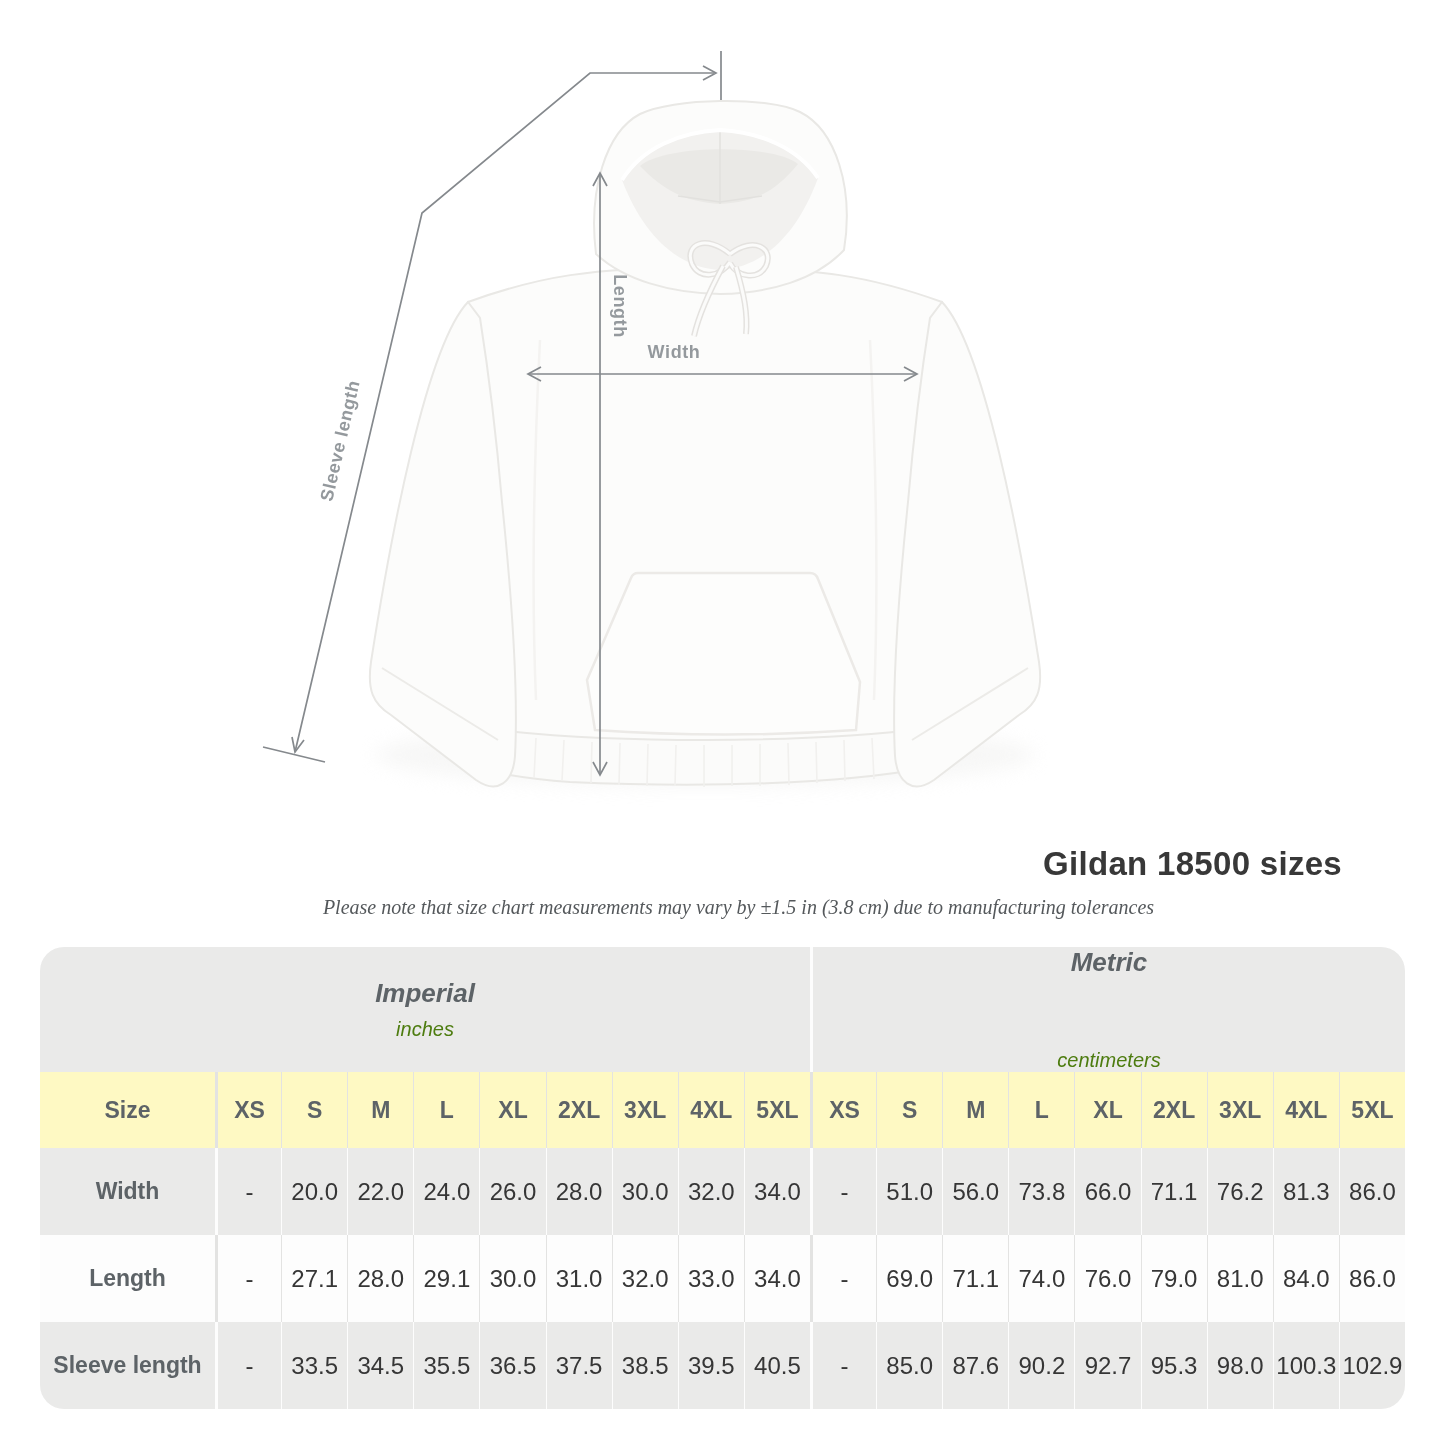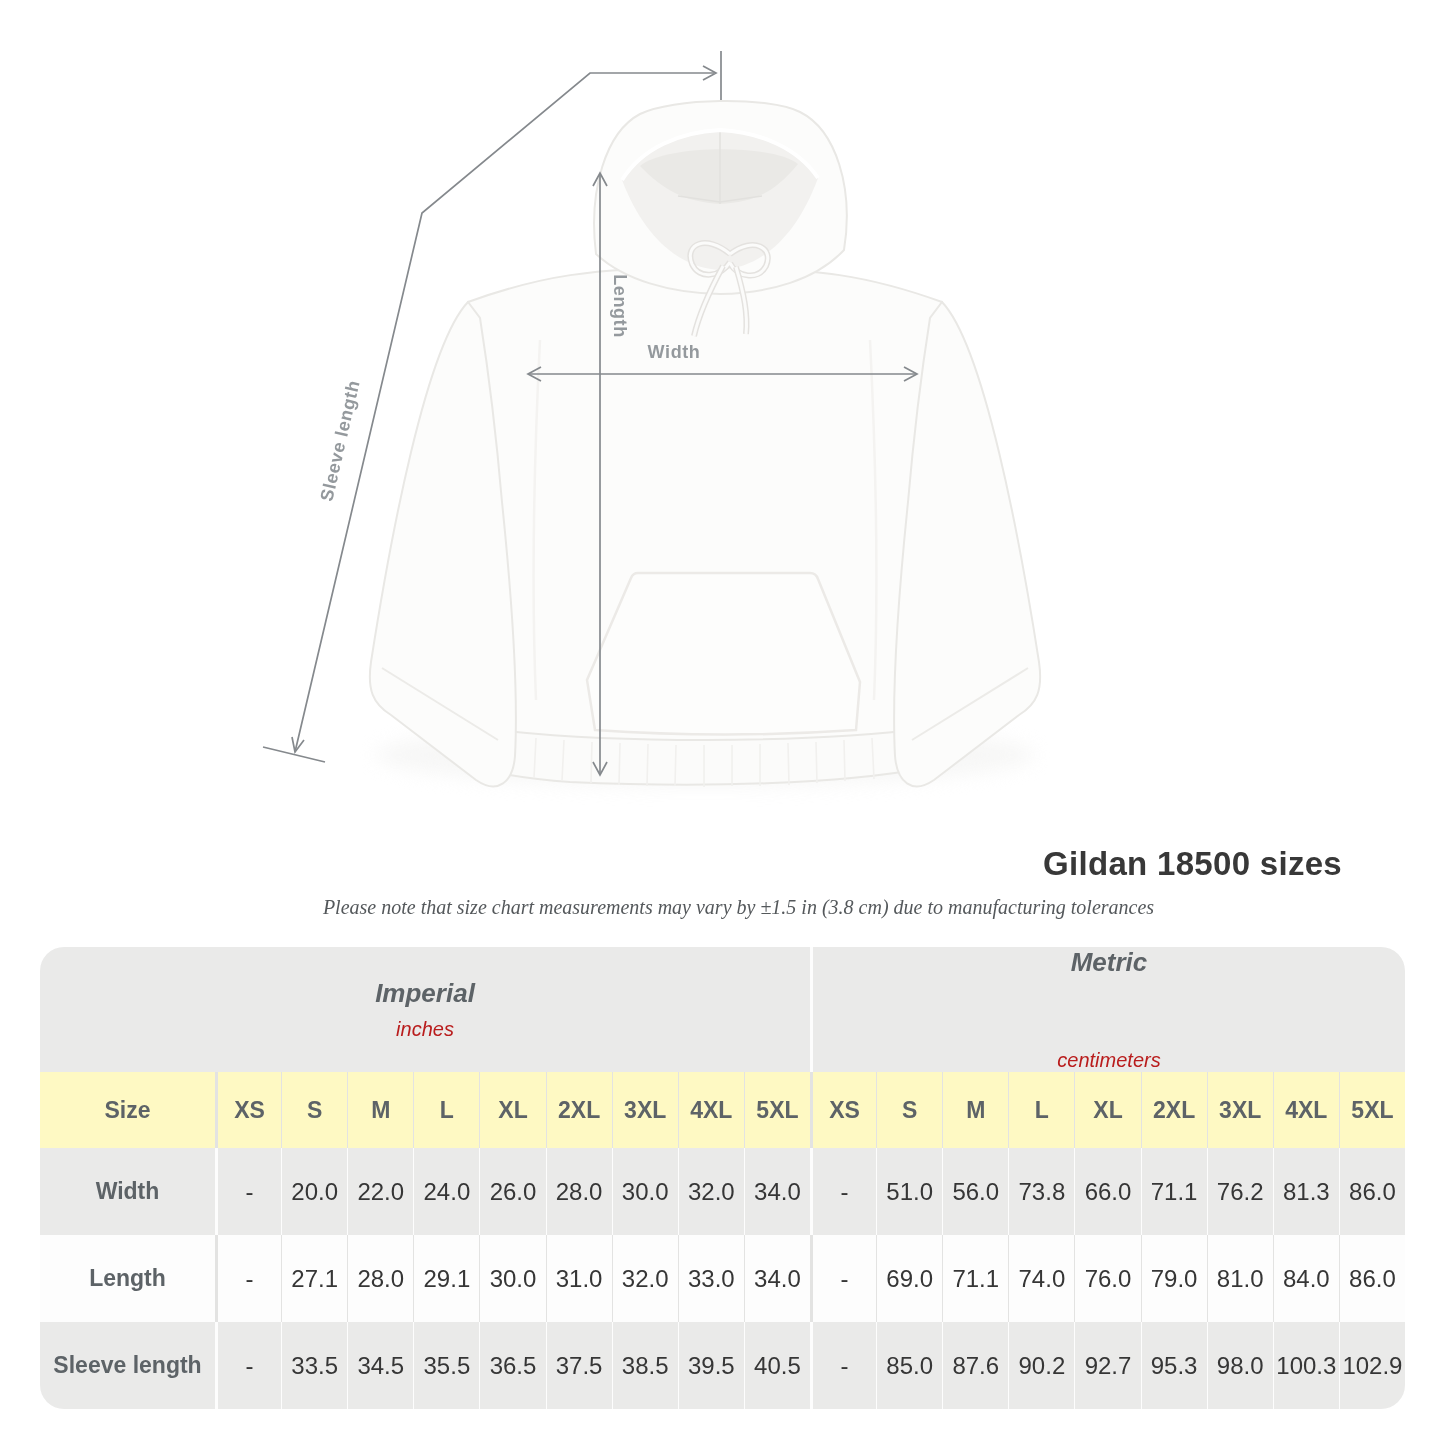--- a/index.html
+++ b/index.html
@@ -18,21 +18,21 @@
 
   
   .size-table{position:absolute;left:40px;top:947px;width:1365px;
     display:grid;grid-template-columns:175px repeat(18,1fr);
     border-radius:24px;overflow:hidden;background:#fdfdfd;}
   .sect{background:#eaeae9;height:125px;display:flex;flex-direction:column;
     align-items:center;justify-content:center;gap:9px;}
   .sect-imperial{grid-column:1/11;}
   .sect-metric{grid-column:11/20;border-left:3px solid rgba(255,255,255,.9);justify-content:space-between;}
   .sect-title{font-size:26px;font-weight:bold;font-style:italic;color:#5d6367;}
-  .sect-unit{font-size:20px;font-style:italic;color:#b91c1c;}
+  .sect-unit{font-size:20px;font-style:italic;color:#4d7c0f;}
 
   .cell{display:flex;align-items:center;justify-content:center;}
   .hc{height:76px;background:#fef9c3;font-size:23px;font-weight:bold;color:#5d6367;
     border-left:1px solid #e3e3e2;}
   .rc{height:87px;font-size:24px;color:#363636;border-left:1px solid #e3e3e2;}
   .even{background:#fdfdfd;}
   .odd{background:#eaeae9;border-left-color:rgba(255,255,255,.9);}
   .lab{border-left:none;font-weight:bold;color:#5d6367;font-size:23px;}
   .strong{border-left-width:3px;}
 

